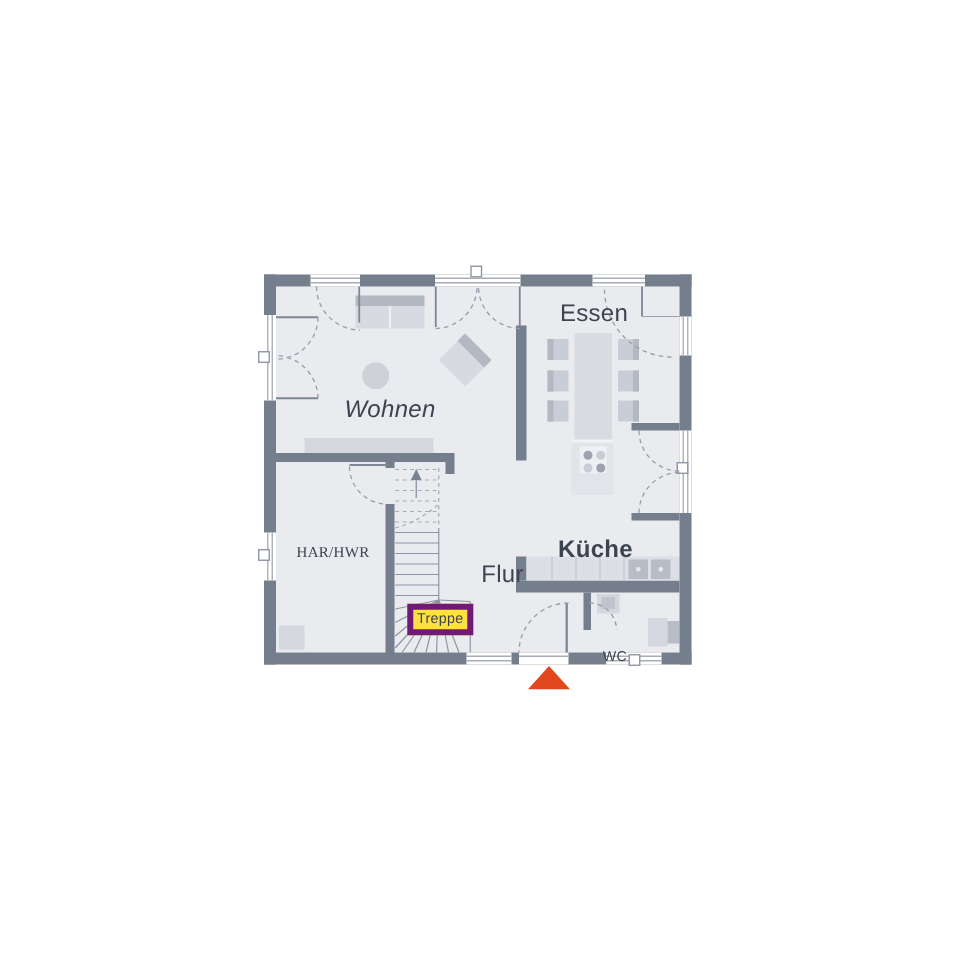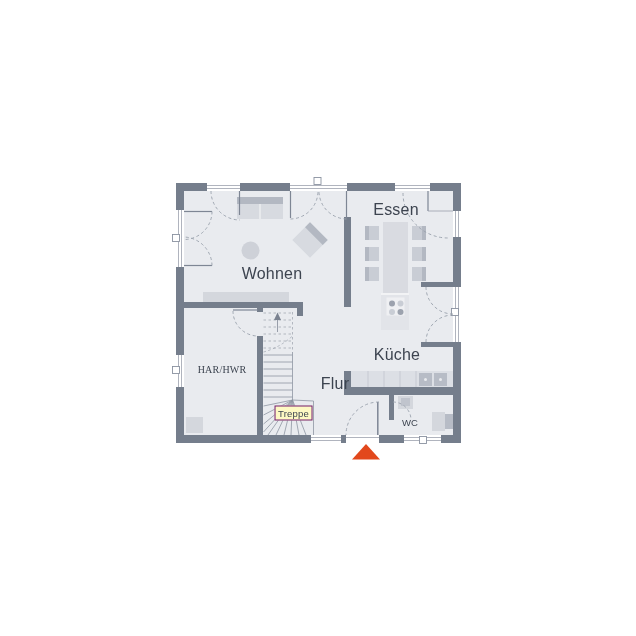--- a/index.html
+++ b/index.html
@@ -2,21 +2,21 @@
 <html><head>
 <meta charset="utf-8">
 <style>
   html,body{margin:0;padding:0;background:#ffffff;}
   .canvas{position:relative;width:636px;height:636px;background:#ffffff;overflow:hidden;
           font-family:"Liberation Sans", sans-serif;}
   .canvas svg{position:absolute;left:0;top:0;}
   .room-label{position:absolute;transform:translate(-50%,-50%);color:#3d4450;
               font-size:16px;letter-spacing:.2px;white-space:nowrap;}
   .room-label.small{font-size:9.5px;}
-  .treppe-box{background:#fef9c3;border:1px solid #701a75;padding:0 3px;line-height:13px;}
+  .treppe-box{background:#fde047;border:4px solid #701a75;padding:0 3px;line-height:13px;}
 </style>
 </head>
 <body>
 
 <div class="canvas">
 <svg width="636" height="636" viewBox="0 0 636 636">
 
   <rect x="184" y="191" width="269" height="244" fill="#E9EBEF"></rect>
 
   <g fill="#757E8C">
@@ -205,20 +205,20 @@
     <path d="M426,287 A27,27 0 0 0 453,314"></path>
     <path d="M426,342 A27,27 0 0 1 453,315"></path>
     <path d="M233,311 A25,25 0 0 0 258,336"></path>
     <path d="M379,402 A33,33 0 0 0 346,435"></path>
     <path d="M393,402 A18,18 0 0 1 411,420"></path>
   </g>
 
   <polygon points="366,444 352,459.5 380,459.5" fill="#E2481C"></polygon>
 </svg>
 
-<div class="room-label" style="left:272px;top:274px;">Wohnen</div>
+<div class="room-label" style="left:260px;top:274px;font-style:italic;">Wohnen</div>
 <div class="room-label" style="left:396px;top:210px;">Essen</div>
-<div class="room-label" style="left:397px;top:355px;">Küche</div>
+<div class="room-label" style="left:397px;top:367px;font-weight:bold;">Küche</div>
 <div class="room-label" style="left:335px;top:384px;">Flur</div>
 <div class="room-label" style="left:222px;top:369px;font-size:10px;font-family:Liberation Serif, serif;">HAR/HWR</div>
 <div class="room-label small treppe-box" style="left:293.5px;top:412.5px;">Treppe</div>
-<div class="room-label small" style="left:410px;top:422px;">WC</div>
+<div class="room-label small" style="left:410px;top:438px;">WC</div>
 </div>
 
 </body></html>

